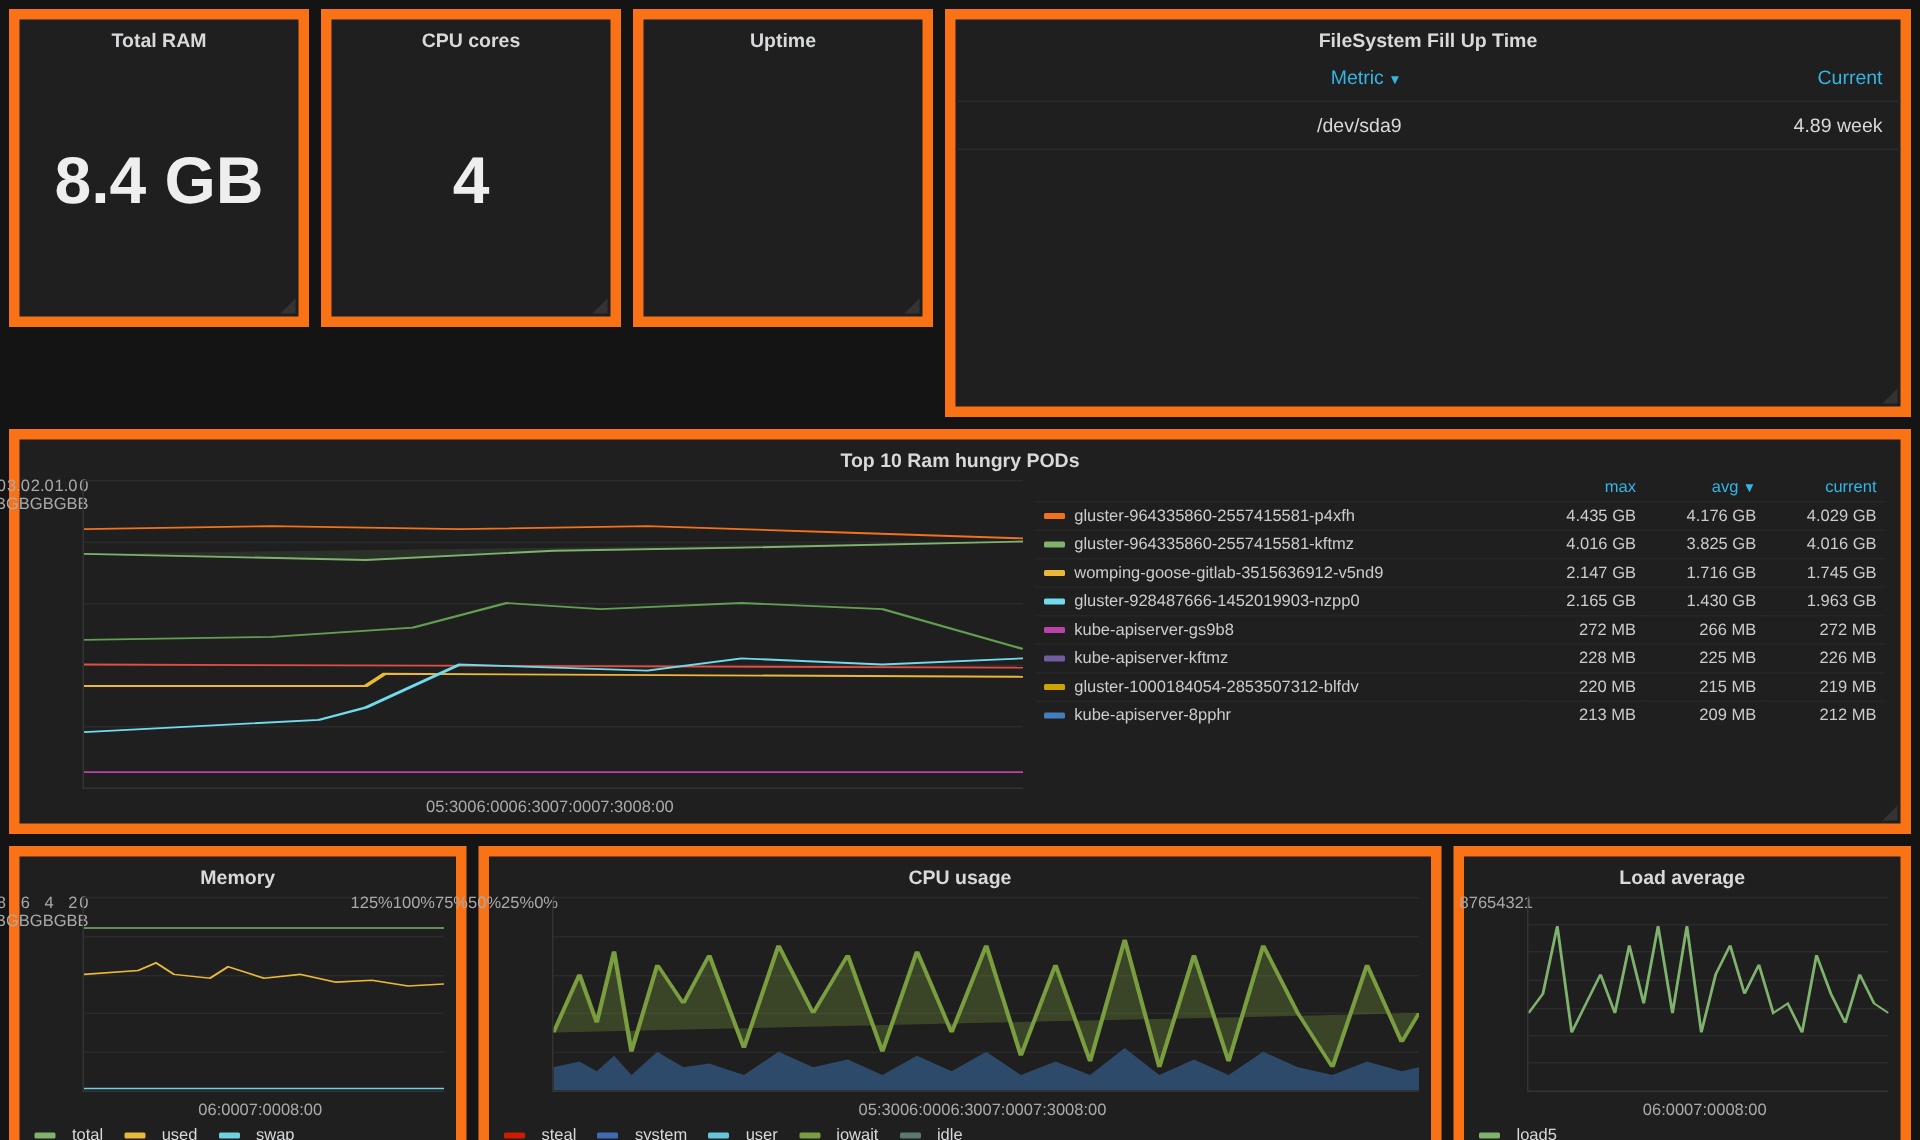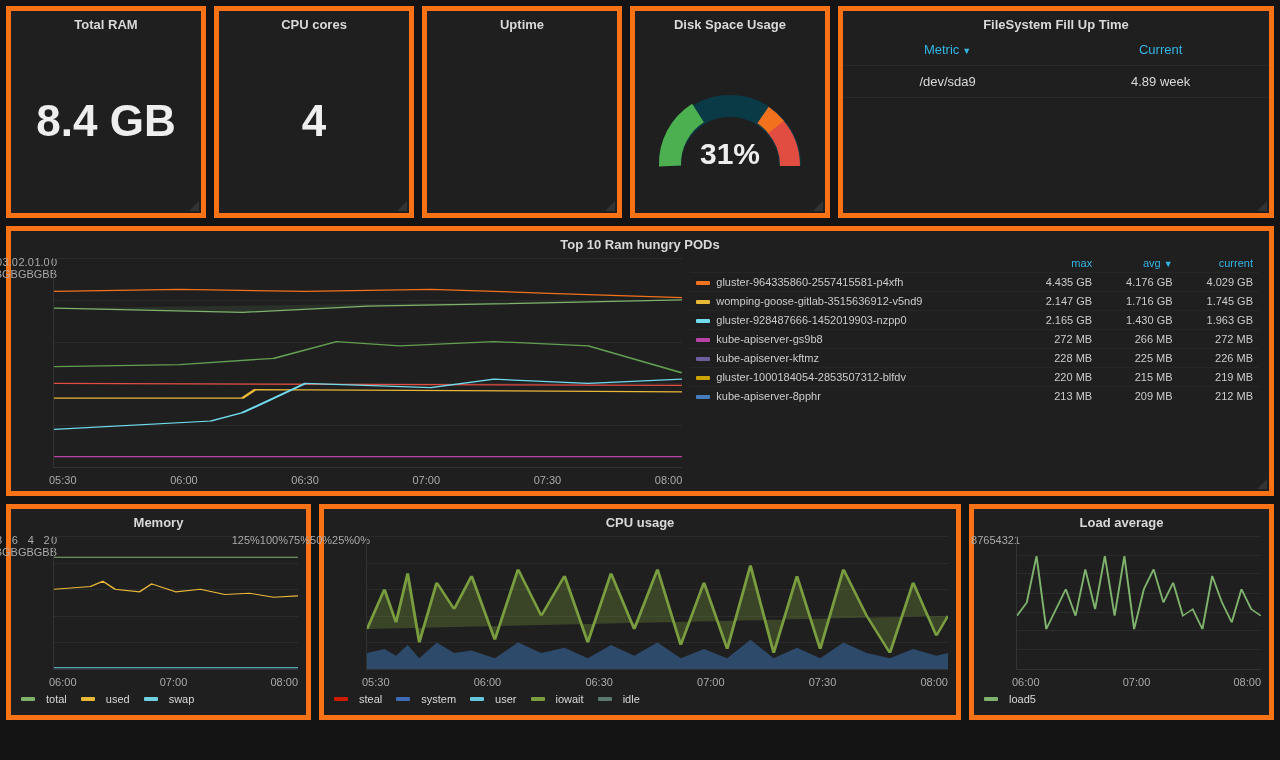--- a/index.html
+++ b/index.html
@@ -9,21 +9,21 @@
     font-family: -apple-system, Helvetica, Arial, sans-serif;
     font-size: 12px;
     width: 1280px;
     height: 760px;
     overflow: hidden;
     padding: 6px;
   }
   .row { display: flex; gap: 8px; }
   .panel {
     background: #1f1f1f;
-    border: 5px solid #f97316;
+    border: 7px solid #f97316;
     position: relative;
   }
   .panel-title {
     text-align: center;
     font-weight: bold;
     font-size: 13px;
     color: #d8d9da;
     padding: 6px 0 2px;
   }
   .bignum {
@@ -48,24 +48,24 @@
   .top-stat { width: 200px; height: 212px; }
   .gauge-wrap { display:flex; align-items:center; justify-content:center; height:calc(100% - 28px);}
   .gauge {
     width: 160px; height: 100px; position: relative; overflow: hidden;
   }
   .gauge svg { position:absolute; top:0; left:0;}
   .gauge-label {
     position:absolute; bottom:0; width:100%; text-align:center;
     font-size:30px; font-weight:bold; color:#eee;
   }
-  .fs-panel { flex: 1; height: 212px; }
+  .fs-panel { flex: 1; height: 272px; }
   table.fs { width: 100%; border-collapse: collapse; }
   table.fs th, table.fs td {
-    text-align: center; padding: 8px 12px; font-size: 13px;
+    text-align: right; padding: 8px 12px; font-size: 13px;
     border-bottom: 1px solid #2a2a2a;
   }
   table.fs th { color: #33b5e5; font-weight: normal; }
   .sort-caret { font-size: 9px; margin-left: 3px;}
   
   .mid-panel { flex:1; height: 270px; margin-top:8px; position:relative;}
   .mid-body { display:flex; height: calc(100% - 28px);}
   .mid-chart { flex: 0 0 54%; position:relative; padding: 6px 6px 0 10px;}
   .mid-legend { flex:1; font-size: 11px; padding-right: 10px; overflow: hidden;}
   .mid-legend table { width:100%; border-collapse: collapse;}
@@ -75,21 +75,21 @@
   .mid-legend td:first-child { text-align:left; white-space: nowrap; overflow: hidden; text-overflow: ellipsis; max-width:260px;}
   .swatch { display:inline-block; width:14px; height:4px; border-radius:1px; margin-right:6px; vertical-align:middle;}
   
   .bot-row { margin-top:8px; gap:8px;}
   .bot-panel { height: 216px; }
   .bot-panel.small { width: 305px;}
   .bot-panel.big { flex: 1;}
   .bot-chart { height: calc(100% - 50px); position:relative; padding:4px 8px 0 8px;}
   .bot-legend { display:flex; gap:14px; padding: 5px 10px; font-size:11px;}
   .bot-legend .item { display:flex; align-items:center; gap:5px;}
-  .xlabels { display:flex; justify-content:space-between; position:absolute; bottom:0; left:38px; right:8px; color:#aaa; font-size:11px;}
+  .xlabels { display:flex; justify-content:center; position:absolute; bottom:0; left:38px; right:8px; color:#aaa; font-size:11px;}
   .ylabels { position:absolute; top:2px; bottom:18px; left:12px; width:38px; display:flex; justify-content:flex-end; text-align:right; color:#aaa; font-size:11px; padding-right:4px;}
   .plot-area { position:absolute; top:4px; bottom:18px; left:42px; right:8px; border-left:1px solid #333; border-bottom:1px solid #333;}
   .plot-area .hline { position:absolute; left:0; right:0; border-top:1px solid #2b2b2b;}
   svg.lines { position:absolute; top:0; left:0; width:100%; height:100%;}
 </style>
 </head>
 <body>
 
 <div class="row">
   <div class="panel top-stat">
@@ -97,35 +97,20 @@
     <div class="bignum">8.4 GB</div>
     <div class="resize-corner"></div>
   </div>
   <div class="panel top-stat">
     <div class="panel-title">CPU cores</div>
     <div class="bignum">4</div>
     <div class="resize-corner"></div>
   </div>
   <div class="panel top-stat">
     <div class="panel-title">Uptime</div>
-    <div class="resize-corner"></div>
-  </div>
-  <div class="panel top-stat">
-    <div class="panel-title">Disk Space Usage</div>
-    <div class="gauge-wrap">
-      <div class="gauge">
-        <svg width="160" height="100" viewBox="0 0 160 100">
-          <path d="M 20 95 A 60 60 0 0 1 140 95" fill="none" stroke="#0b3a47" stroke-width="22"></path>
-          <path d="M 125 55 A 60 60 0 0 1 140 95" fill="none" stroke="#e24d42" stroke-width="20"></path>
-          <path d="M 113 44 A 60 60 0 0 1 126 56" fill="none" stroke="#f2711c" stroke-width="20"></path>
-          <path d="M 20 95 A 60 60 0 0 1 48 42" fill="none" stroke="#4caf50" stroke-width="22"></path>
-        </svg>
-        <div class="gauge-label">31%</div>
-      </div>
-    </div>
     <div class="resize-corner"></div>
   </div>
   <div class="panel fs-panel">
     <div class="panel-title">FileSystem Fill Up Time</div>
     <table class="fs">
       <thead>
           <tr>
         <th><span>Metric</span><span class="sort-caret">▼</span></th>
         <th>Current</th>
       </tr>
@@ -190,20 +175,26 @@
           </tr>
             </thead>
           <tbody id="pods-body">
               <tr>
                 <td><span class="swatch" style="background:#f2711c"></span>gluster-964335860-2557415581-p4xfh</td>
                 <td>4.435 GB</td>
                 <td>4.176 GB</td>
                 <td>4.029 GB</td>
               </tr>
               <tr>
+                <td><span class="swatch" style="background:#7eb26d"></span>gluster-964335860-2557415581-kftmz</td>
+                <td>4.016 GB</td>
+                <td>3.825 GB</td>
+                <td>4.016 GB</td>
+              </tr>
+              <tr>
                 <td><span class="swatch" style="background:#eab839"></span>womping-goose-gitlab-3515636912-v5nd9</td>
                 <td>2.147 GB</td>
                 <td>1.716 GB</td>
                 <td>1.745 GB</td>
               </tr>
               <tr>
                 <td><span class="swatch" style="background:#70dbed"></span>gluster-928487666-1452019903-nzpp0</td>
                 <td>2.165 GB</td>
                 <td>1.430 GB</td>
                 <td>1.963 GB</td>

